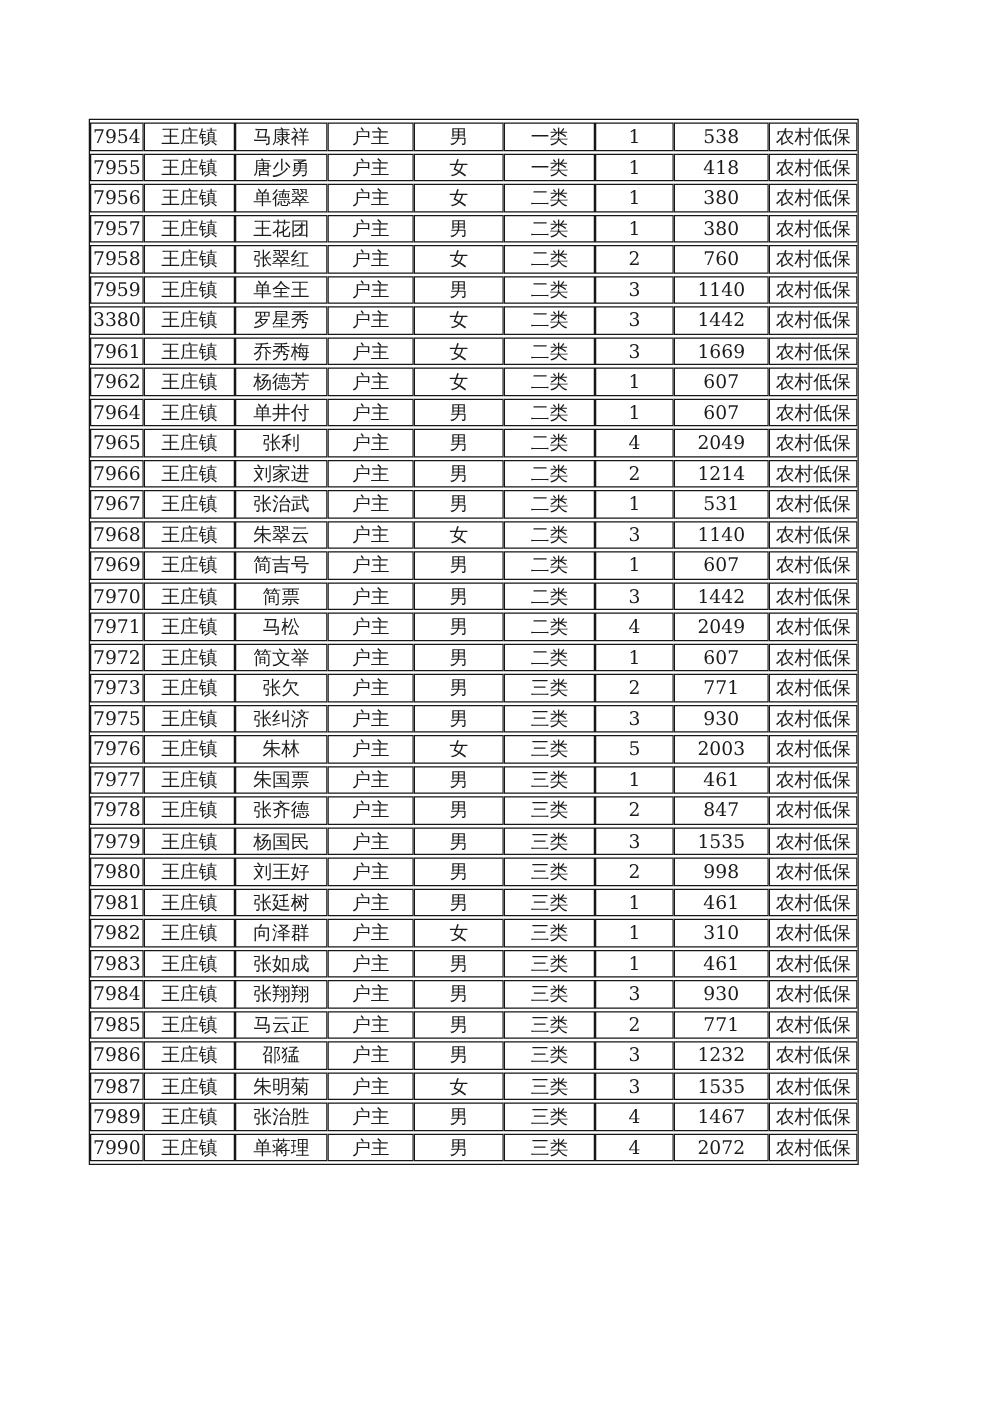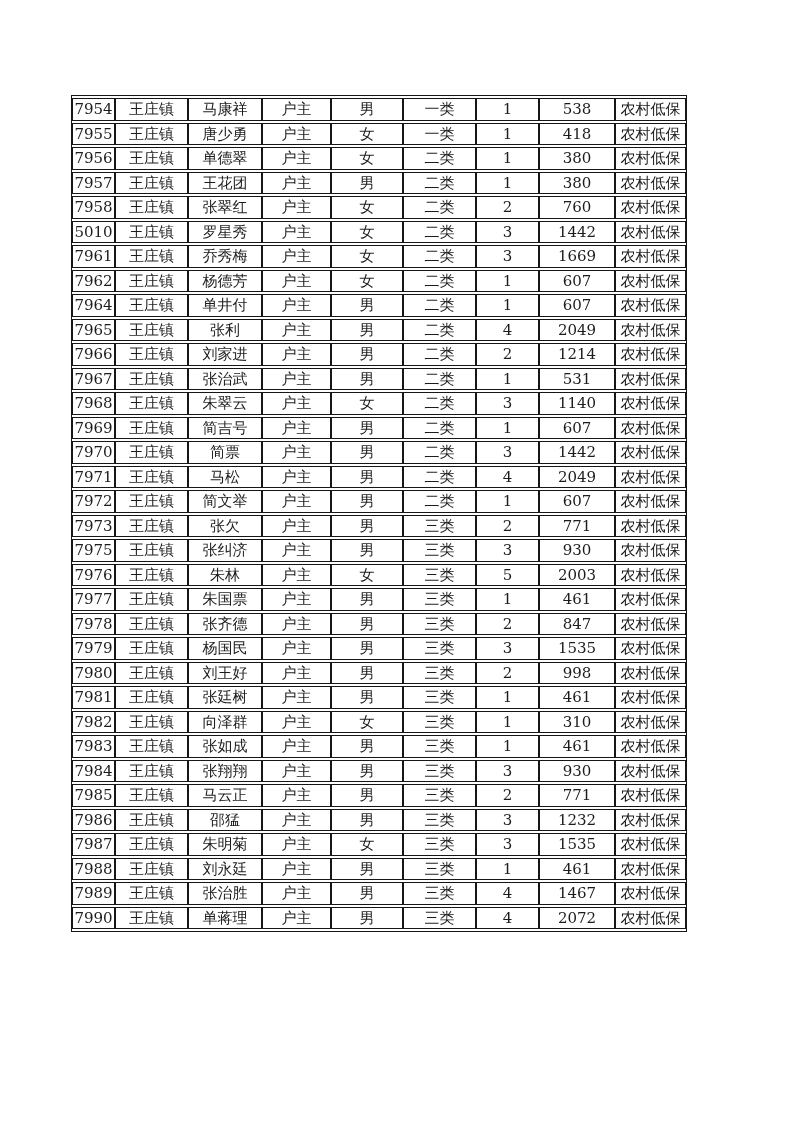--- a/index.html
+++ b/index.html
@@ -106,21 +106,32 @@
           <td>王庄镇</td>
           <td>张翠红</td>
           <td>户主</td>
           <td>女</td>
           <td>二类</td>
           <td>2</td>
           <td>760</td>
           <td>农村低保</td>
         </tr>
         <tr>
-          <td>5010</td>
+          <td>7959</td>
+          <td>王庄镇</td>
+          <td>单全王</td>
+          <td>户主</td>
+          <td>男</td>
+          <td>二类</td>
+          <td>3</td>
+          <td>1140</td>
+          <td>农村低保</td>
+        </tr>
+        <tr>
+          <td>3380</td>
           <td>王庄镇</td>
           <td>罗星秀</td>
           <td>户主</td>
           <td>女</td>
           <td>二类</td>
           <td>3</td>
           <td>1442</td>
           <td>农村低保</td>
         </tr>
         <tr>
@@ -389,31 +400,20 @@
         </tr>
         <tr>
           <td>7987</td>
           <td>王庄镇</td>
           <td>朱明菊</td>
           <td>户主</td>
           <td>女</td>
           <td>三类</td>
           <td>3</td>
           <td>1535</td>
-          <td>农村低保</td>
-        </tr>
-        <tr>
-          <td>7988</td>
-          <td>王庄镇</td>
-          <td>刘永廷</td>
-          <td>户主</td>
-          <td>男</td>
-          <td>三类</td>
-          <td>1</td>
-          <td>461</td>
           <td>农村低保</td>
         </tr>
         <tr>
           <td>7989</td>
           <td>王庄镇</td>
           <td>张治胜</td>
           <td>户主</td>
           <td>男</td>
           <td>三类</td>
           <td>4</td>

